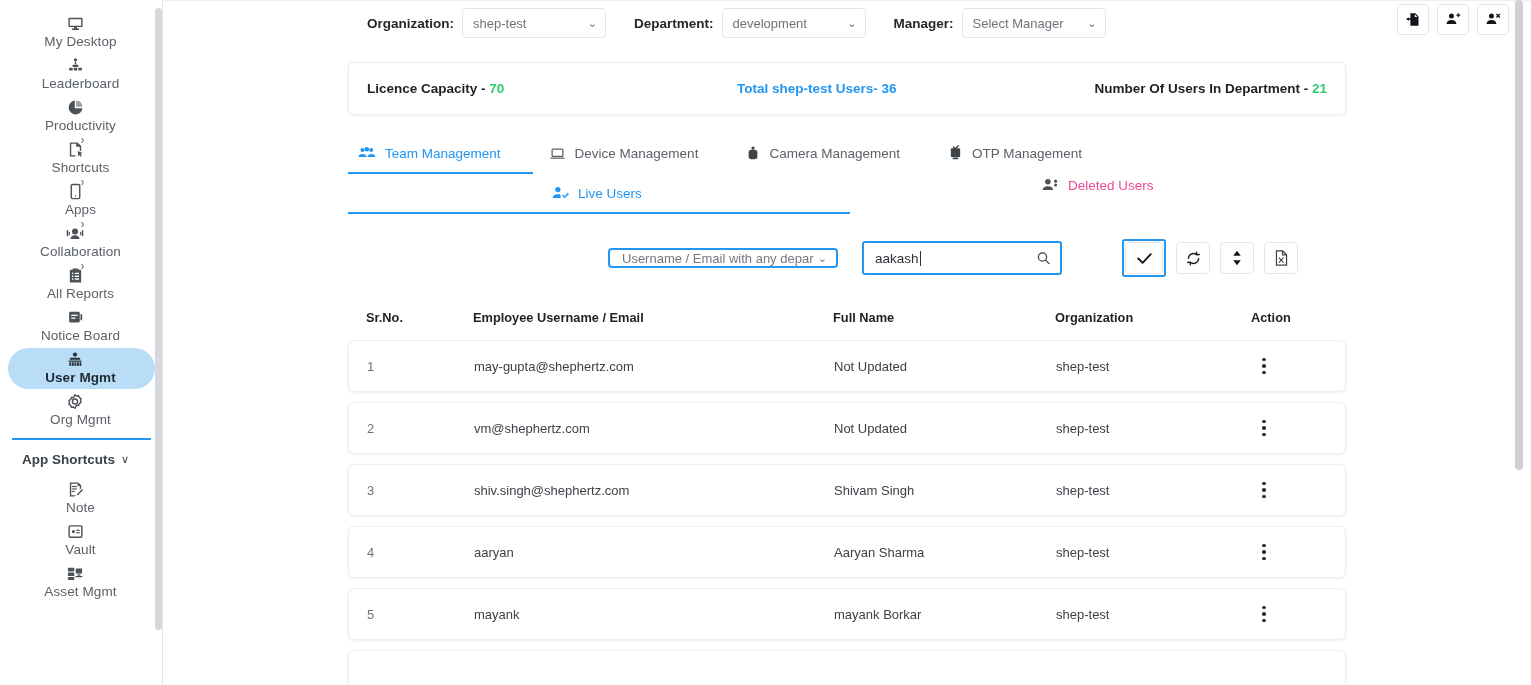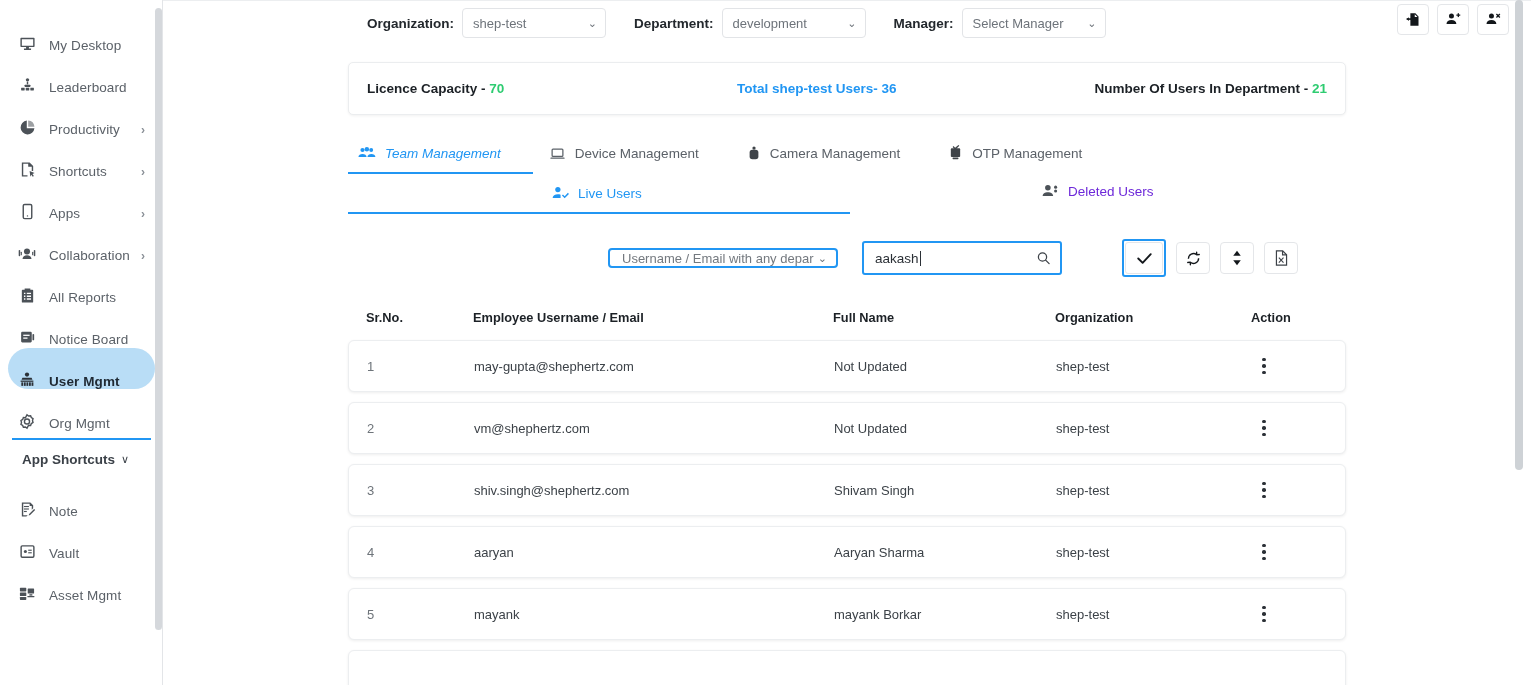--- a/index.html
+++ b/index.html
@@ -14,30 +14,31 @@
   
   .sidebar {
     width: 163px; height: 685px;
     background: #ffffff;
     position: relative;
     flex: 0 0 163px;
     overflow: hidden;
   }
   .side-scroll { padding-top: 12px; }
   .side-item {
-    display: flex; align-items: flex-end;
+    display: flex; align-items: center;
     height: 41px;
     margin: 0 8px 1px 8px;
     padding: 0 10px 0 8px;
     border-radius: 22px;
     color: #5b6168;
     font-size: 13.5px;
     cursor: pointer;
     position: relative;
     white-space: nowrap;
+    flex-direction: column;
   }
   .side-item .s-ico {
     width: 22px; height: 20px; flex: 0 0 22px;
     margin-right: 11px;
     display: flex; align-items: center; justify-content: center;
     color: #555b61;
   }
   .side-item .s-lbl { flex: 1 1 auto; letter-spacing: .1px; }
   .side-item .s-arrow {
     font-size: 12px; color: #8a9097; font-weight: bold;
@@ -159,39 +160,39 @@
     margin-right: 36px;
     font-size: 13.5px; color: #5b6168;
     cursor: pointer; position: relative; white-space: nowrap;
   }
   .tab .t-ico { margin-right: 9px; display: flex; align-items: center; }
   .tab.active { color: #2196f3; }
   .tab.active::after {
     content: ""; position: absolute; left: 0; right: 0; bottom: 0;
     height: 2px; background: #2196f3;
   }
-  .tabs-row.level1 .tab:first-child { padding-left: 10px; font-style: italic; }
+  .tabs-row.level1 .tab:first-child { padding-left: 10px; }
   .tabs-row.level1 .tab.active::after { left: 0; right: -20px; }
 
   .subtabs-row {
     display: flex; align-items: flex-end;
     height: 40px; position: relative;
     border-bottom: 2px solid #2196f3;
     width: 502px;
   }
   .subtab {
     display: flex; align-items: center;
     height: 38px; font-size: 13.5px; color: #5b6168;
     cursor: pointer; white-space: nowrap;
   }
   .subtab .t-ico { margin-right: 9px; display:flex; align-items:center; }
   .subtab.active { color: #2196f3; }
   #subtab-live { margin-left: 204px; }
   #subtab-deleted {
-    position: absolute; left: 694px; bottom: 2px; color:#6d28d9;
+    position: absolute; left: 694px; bottom: 8px; color:#ec4899;
   }
 
   
   .search-row {
     display: flex; align-items: center;
     margin: 26px 185px 0 185px;
     height: 36px;
     position: relative;
   }
   .sel-filter {

